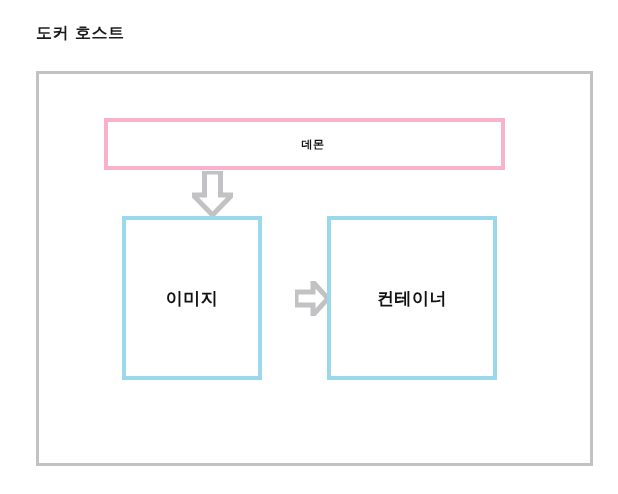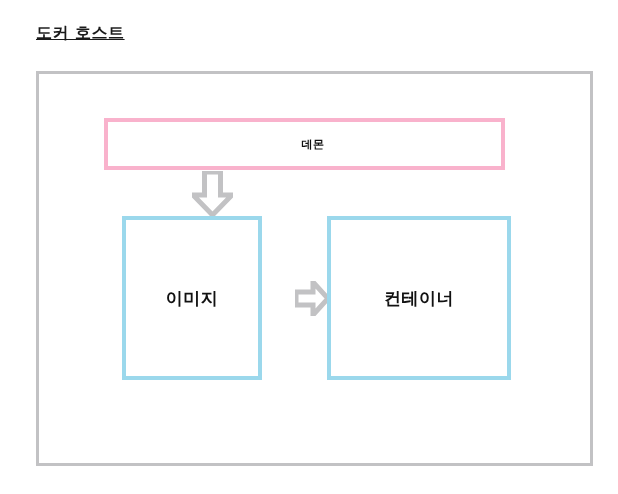--- a/index.html
+++ b/index.html
@@ -27,21 +27,20 @@
   #page-title {
     position: absolute;
     left: 36px;
     top: 22px;
     font-size: 16px;
     font-weight: bold;
     color: #1a1a1a;
     letter-spacing: 0.5px;
     white-space: nowrap;
     line-height: 1.4;
-    text-decoration: underline;
   }
 
   
   #host-box {
     position: absolute;
     left: 36px;
     top: 71px;
     width: 557px;
     height: 395px;
     box-sizing: border-box;
@@ -84,21 +83,21 @@
     display: flex;
     align-items: center;
     justify-content: center;
   }
 
   
   #container-box {
     position: absolute;
     left: 327px;
     top: 216px;
-    width: 184px;
+    width: 170px;
     height: 164px;
     box-sizing: border-box;
     border: 4px solid #9bd8ec;
     background: #ffffff;
     display: flex;
     align-items: center;
     justify-content: center;
   }
 
   #image-box .node-label,

